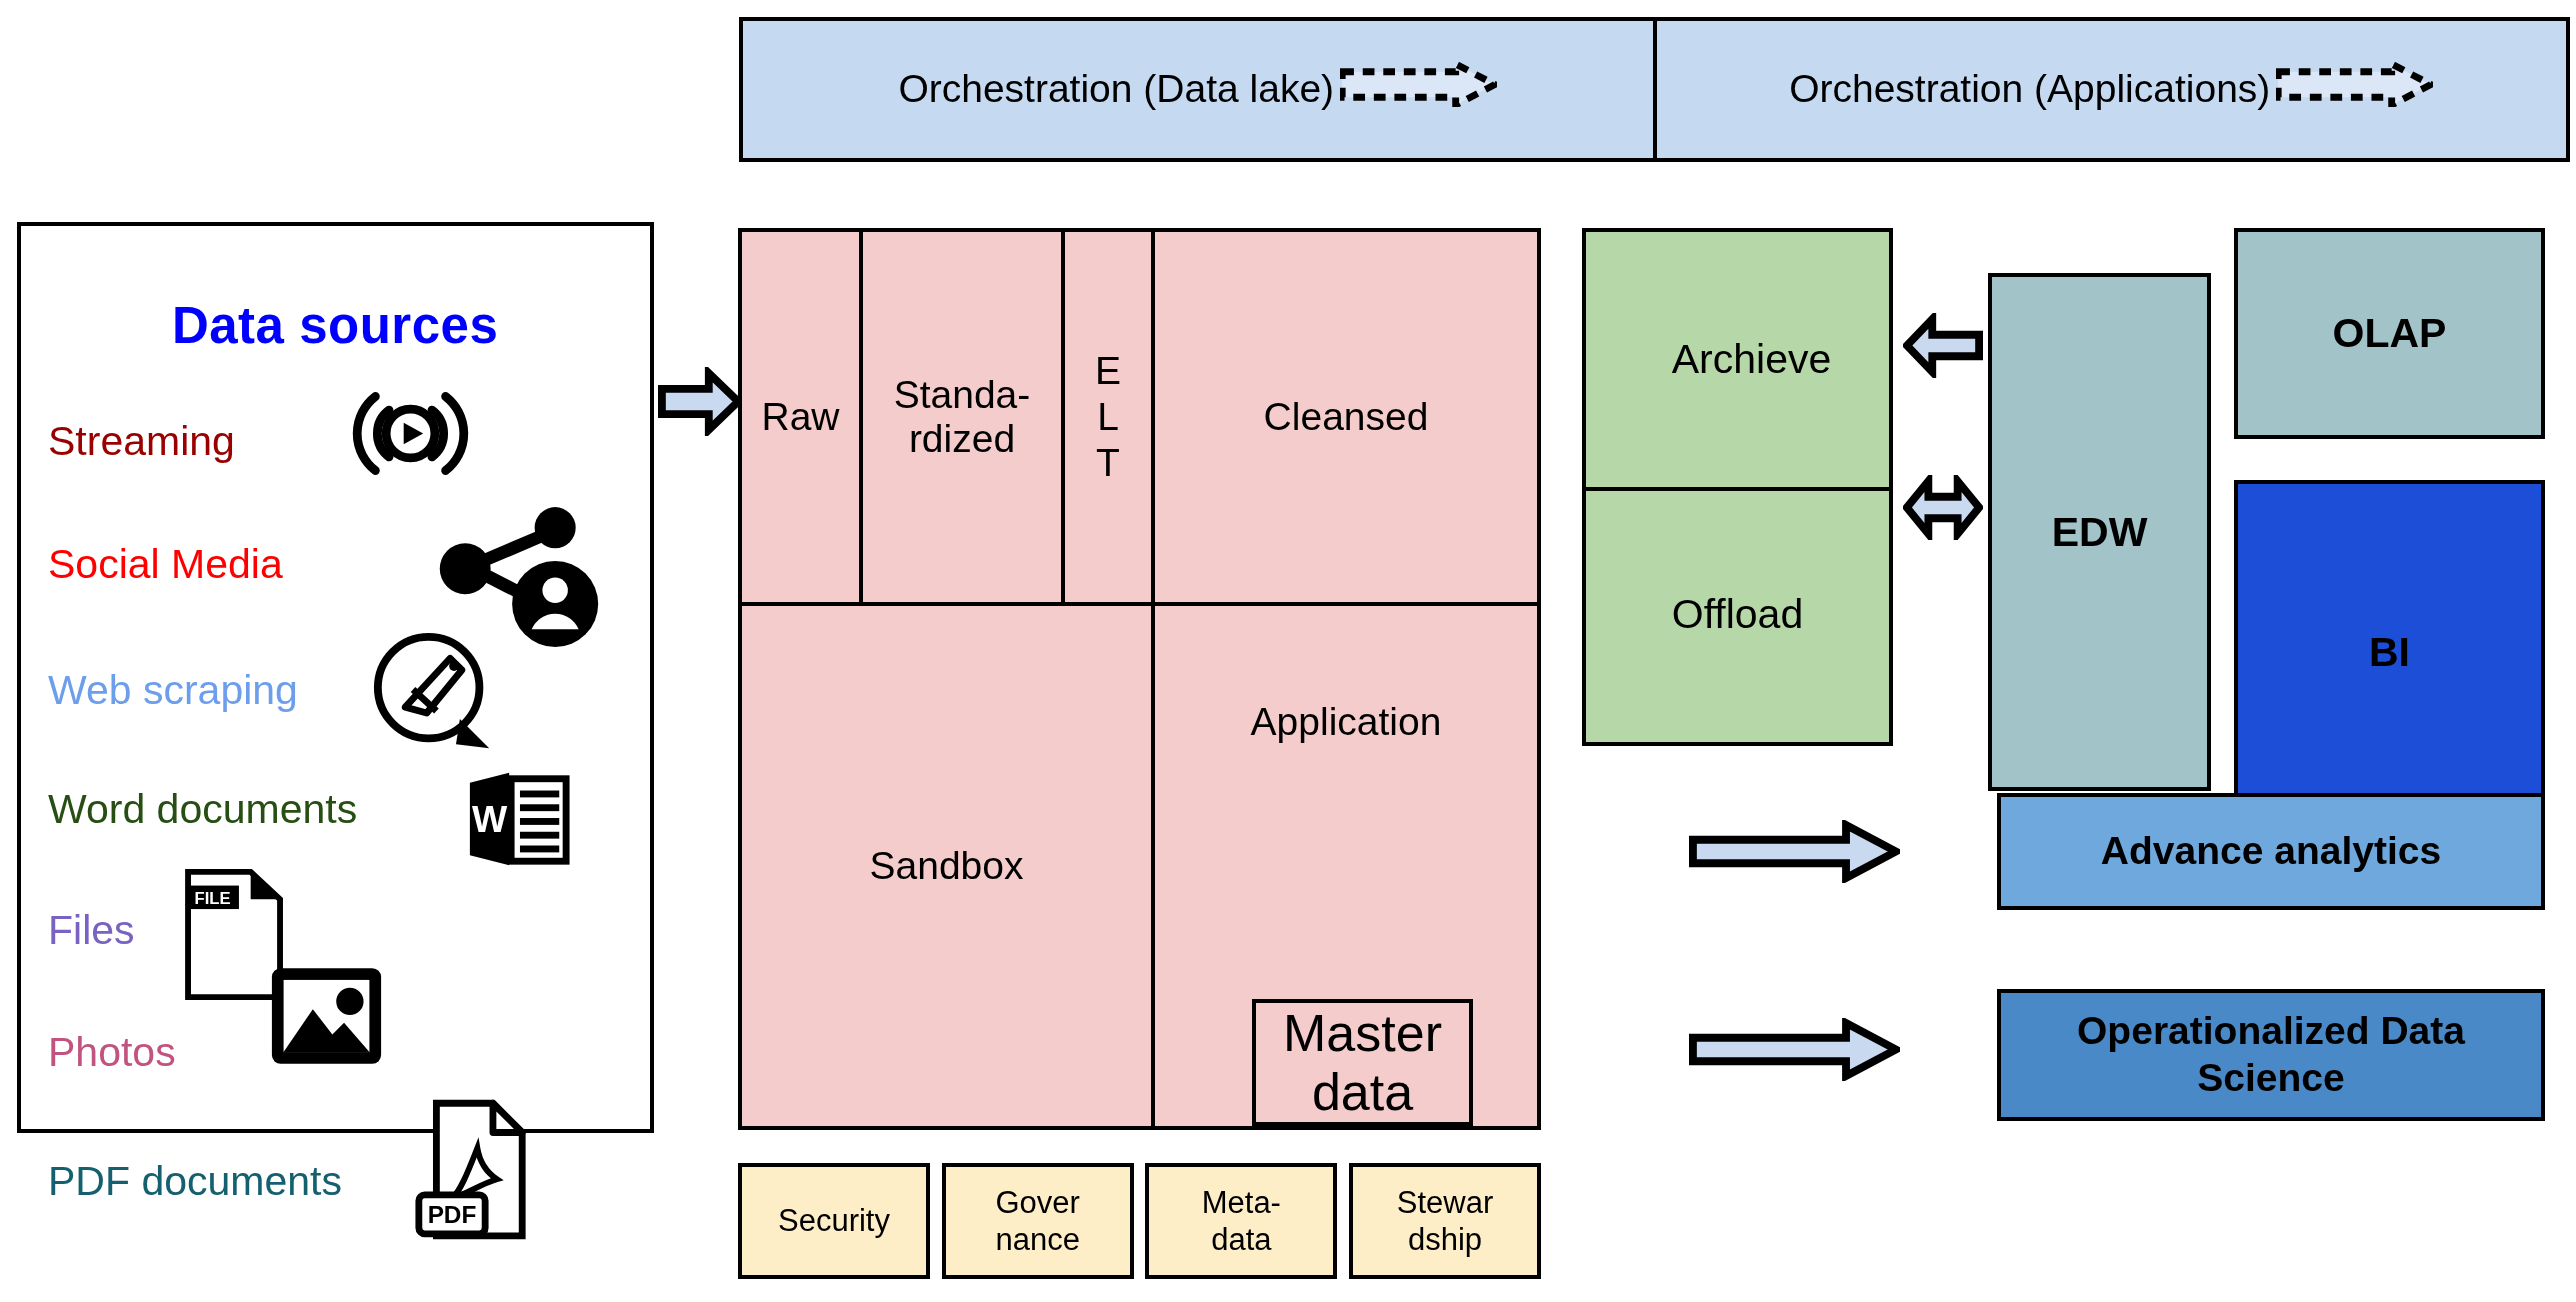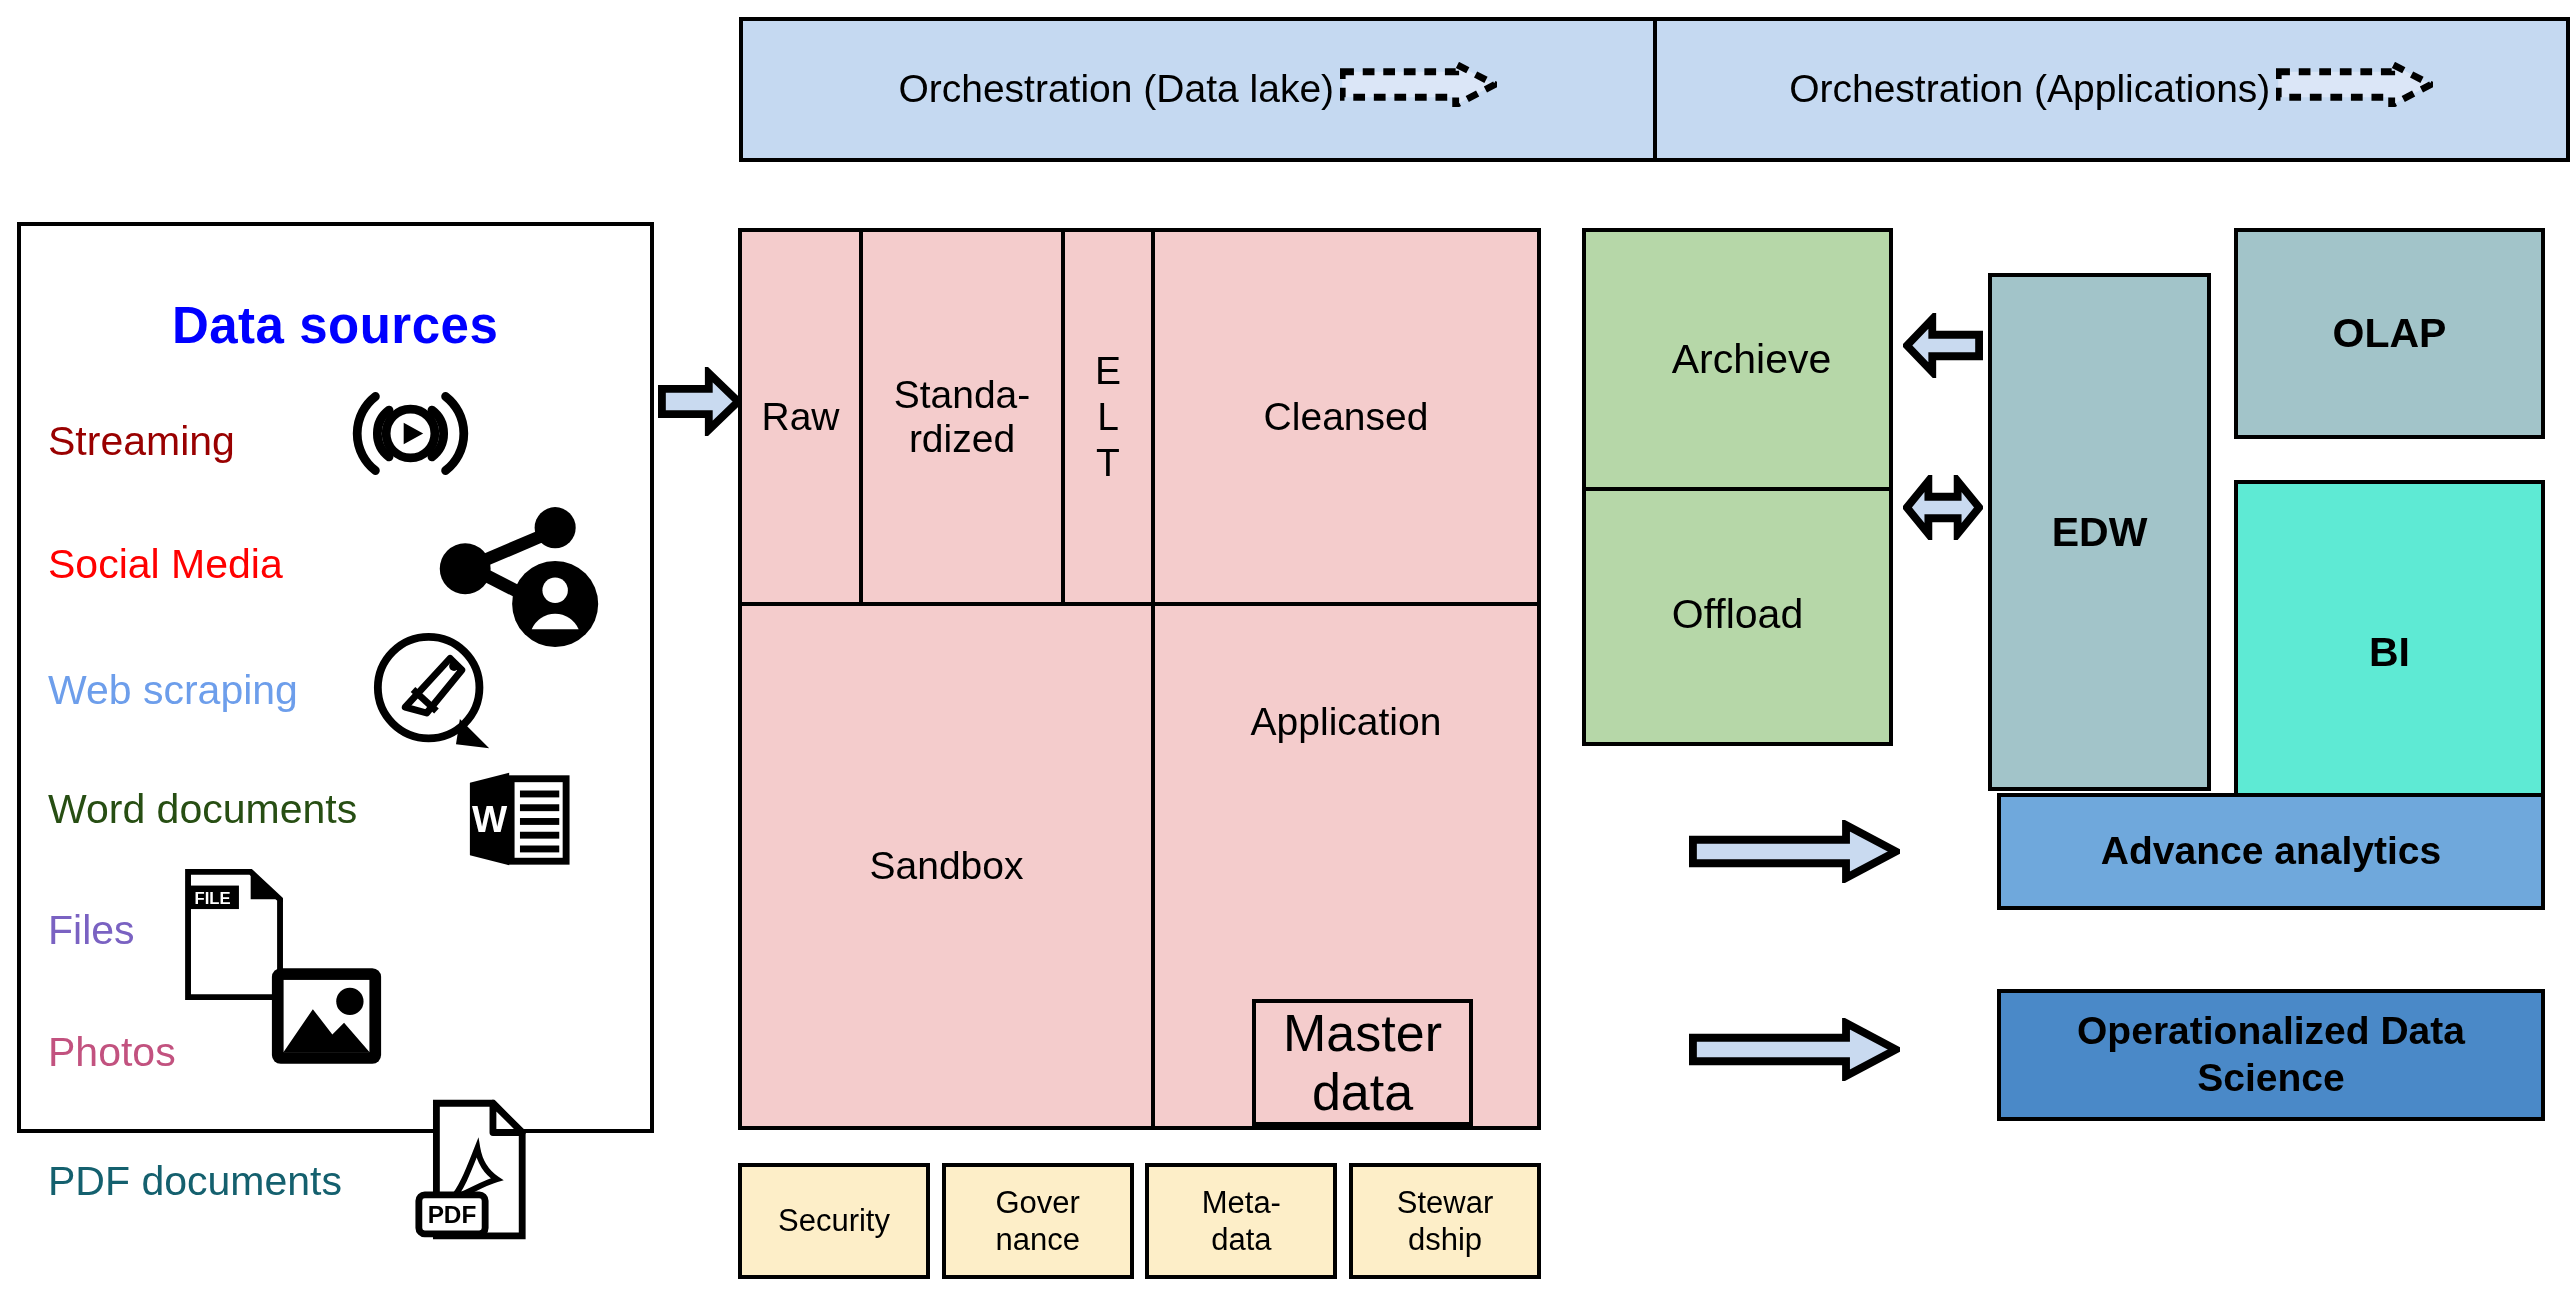--- a/index.html
+++ b/index.html
@@ -44,21 +44,21 @@
   
   #green{left:1582px;top:228px;width:311px;height:518px;border:4.9px solid #000;background:#b6d7a8;}
   .green-cell{position:absolute;left:0;right:0;display:flex;align-items:center;justify-content:center;
               font-size:41px;}
   #green-archieve{top:0;height:255px;border-bottom:4.9px solid #000;padding-left:28px;}
   #green-offload{top:255px;bottom:0;}
 
   
   #edw{left:1988px;top:228px;width:223px;height:518px;background:#a2c4c9;font-size:41px;margin-top:45px;}
   #olap{left:2234px;top:228px;width:311px;height:211px;background:#a2c4c9;font-size:41px;}
-  #bi{left:2234px;top:480px;width:311px;height:345px;background:#5eead4;font-size:41px;}
+  #bi{left:2234px;top:480px;width:311px;height:345px;background:#1d4ed8;font-size:41px;}
 
   
   #adv{left:1997px;top:793px;width:548px;height:117px;background:#6fa8dc;font-size:39px;line-height:1.2;}
   #ods{left:1997px;top:989px;width:548px;height:132px;background:#4a89c8;font-size:39px;line-height:1.2;}
 
   
   .arrow-svg{position:absolute;overflow:visible;}
 </style>
 </head>
 <body>

